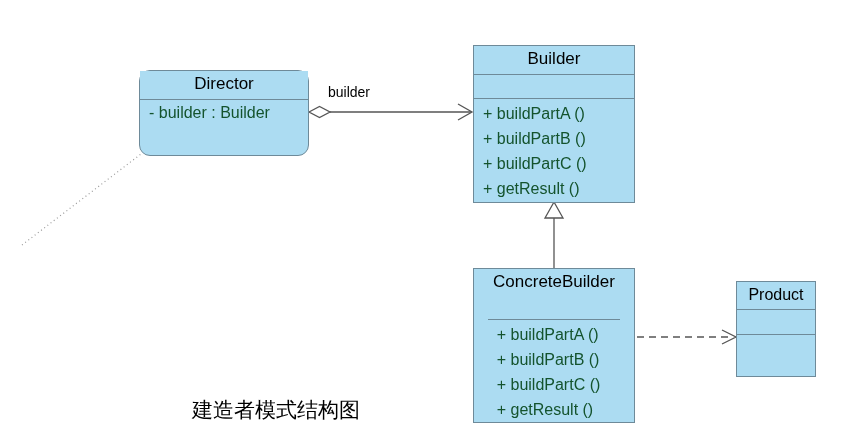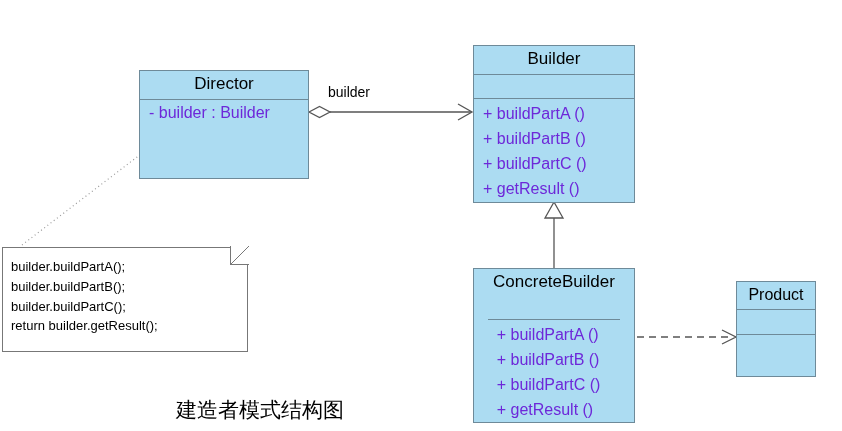--- a/index.html
+++ b/index.html
@@ -38,21 +38,21 @@
     text-align: center;
     font-size: 17px;
     color: #000000;
     line-height: 1.1;
     padding: 4px 2px 5px 2px;
     white-space: nowrap;
   }
   .uml-class .attr-row,
   .uml-class .op-row {
     font-size: 16px;
-    color: #6d28d9;
+    color: #14532d;
     padding: 2px 20px 2px 9px;
     white-space: nowrap;
     line-height: 1.32;
   }
   .uml-class .empty-compartment {
     min-height: 24px;
   }
 
   
   .uml-note {
@@ -92,20 +92,21 @@
     line-height: 1.52;
     white-space: pre;
   }
 
   
   .caption {
     position: absolute;
     font-size: 21px;
     color: #000000;
     white-space: nowrap;
+    margin-left: 16px;
   }
 
   
   .edge-label {
     position: absolute;
     font-size: 14px;
     color: #000000;
     white-space: nowrap;
     background: transparent;
   }
@@ -140,21 +141,21 @@
     <g>
       <line x1="637" y1="337" x2="732" y2="337" stroke="#555555" stroke-width="1.4" stroke-dasharray="7,5"></line>
       <path d="M 722,330 L 736,337 L 722,344" fill="none" stroke="#555555" stroke-width="1.3"></path>
     </g>
 
     <g>
       <line x1="22" y1="245" x2="141" y2="154" stroke="#9A9A9A" stroke-width="1.2" stroke-dasharray="1,3"></line>
     </g>
   </svg>
 
-  <div class="uml-class" style="left:139px; top:70px; width:170px; height:109px;">
+  <div class="uml-class" style="left:139px; top:70px; width:170px; height:86px;border-radius:11px;">
     <div class="compartment">
       <div class="cls-name">Director</div>
     </div>
     <div class="compartment">
       <div class="attr-row">-  builder  :  Builder</div>
     </div>
   </div>
 
   <div class="uml-class" style="left:473px; top:45px; width:162px; height:158px;">
     <div class="compartment">
@@ -183,31 +184,18 @@
   </div>
 
   <div class="uml-class" style="left:736px; top:281px; width:80px; height:96px;">
     <div class="compartment">
       <div class="cls-name" style="font-size:16px;">Product</div>
     </div>
     <div class="compartment empty-compartment" style="min-height:25px;"></div>
     <div class="compartment empty-compartment" style="min-height:25px; flex:1;"></div>
   </div>
 
-  <div class="uml-note" style="left:2px; top:247px; width:246px; height:105px;">
-    <div class="note-body"></div>
-    <div class="note-fold-cut"></div>
-    <div class="note-fold-diag">
-      <svg width="19" height="19" viewBox="0 0 19 19" xmlns="http://www.w3.org/2000/svg">
-        <line x1="0" y1="19" x2="19" y2="0" stroke="#777777" stroke-width="1"></line>
-      </svg>
-    </div>
-    <div class="note-text">builder.buildPartA();
-builder.buildPartB();
-builder.buildPartC();
-return builder.getResult();</div>
-  </div>
 
   <div class="edge-label" style="left:328px; top:84px;">builder</div>
 
   <div class="caption" style="left:176px; top:396px;">建造者模式结构图</div>
 
 </div>
 
 </body></html>

